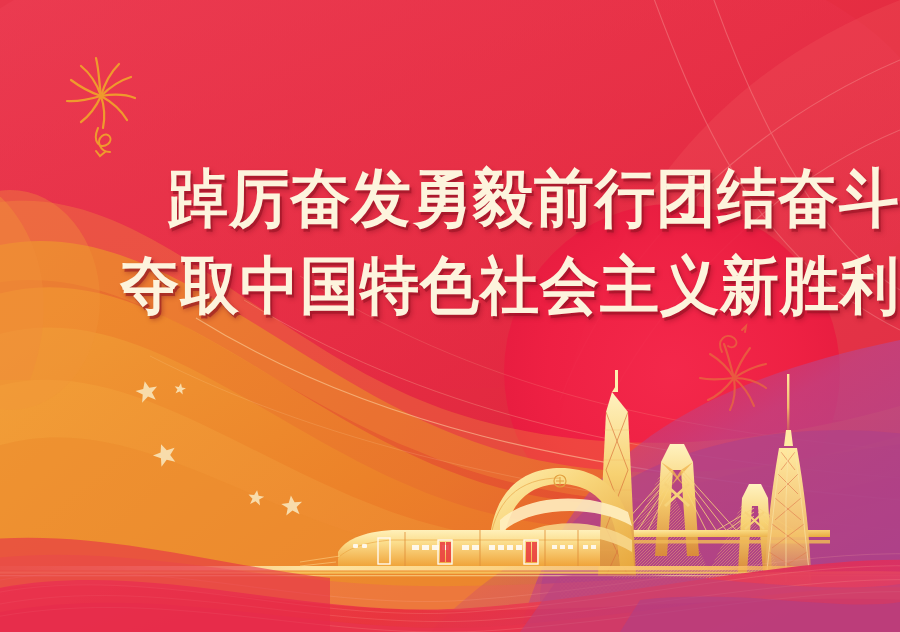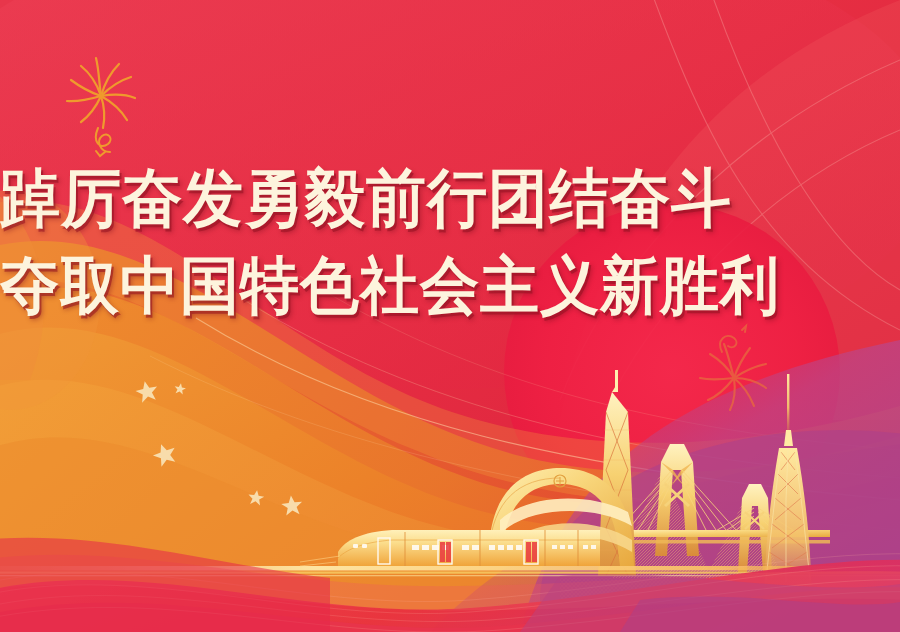--- a/index.html
+++ b/index.html
@@ -28,21 +28,21 @@
   }
   #slogan {
     position: absolute;
     left: 0;
     top: 0;
     width: 900px;
     height: 632px;
     display: flex;
     flex-direction: column;
     justify-content: flex-start;
-    align-items: flex-start;
+    align-items: flex-end;
     pointer-events: none;
   }
   .slogan-line {
     color: #fdf4dd;
     font-family: "DejaVu Sans", "Liberation Sans", sans-serif;
     font-weight: bold;
     white-space: nowrap;
     text-shadow:
        2px 3px 0 rgba(150, 18, 35, 0.55),
        3px 4px 5px rgba(120, 12, 28, 0.40);

